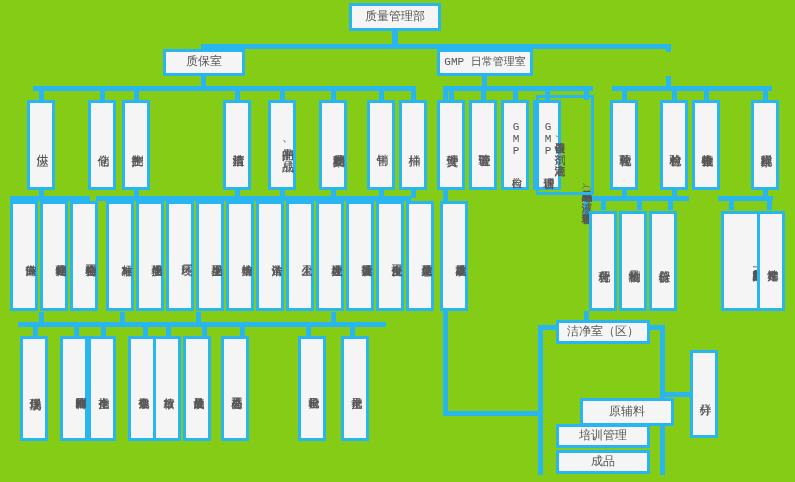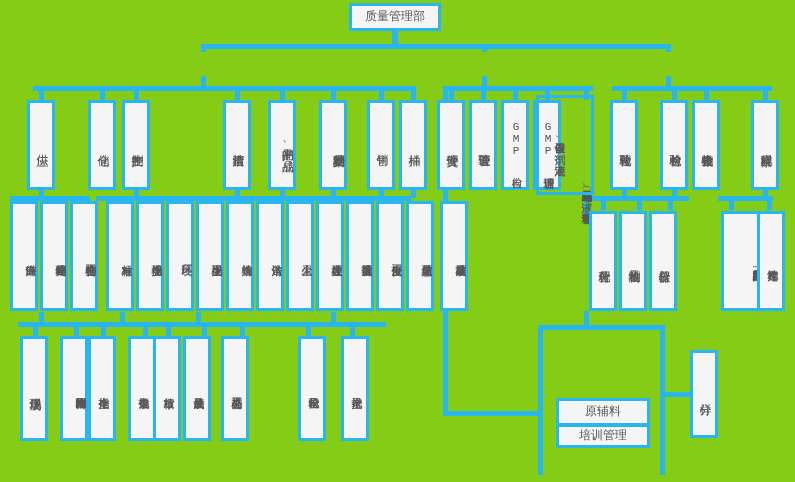--- a/index.html
+++ b/index.html
@@ -132,20 +132,22 @@
   <div class="ln" style="left:443px;top:411px;width:95px;height:5px;"></div>
 
   <div class="ln" style="left:538px;top:325px;width:5px;height:150px;"></div>
   <div class="ln" style="left:660px;top:325px;width:5px;height:150px;"></div>
   <div class="ln" style="left:538px;top:325px;width:127px;height:5px;"></div>
   <div class="ln" style="left:584px;top:311px;width:5px;height:16px;"></div>
   <div class="ln" style="left:660px;top:392px;width:45px;height:5px;"></div>
 
   <div class="node h f12" style="left:349px;top:3px;width:92px;height:28px;">质量管理部</div>
 
+  <div class="node h f12" style="left:163px;top:49px;width:82px;height:27px;">质保室</div>
+  <div class="node h f11" style="left:437px;top:49px;width:96px;height:27px;">GMP 日常管理室</div>
 
   <div class="node v mid f12" style="left:27px;top:100px;width:28px;height:90px;">供应</div>
   <div class="node v mid f12" style="left:88px;top:100px;width:28px;height:90px;">仓储</div>
   <div class="node v mid f12" style="left:122px;top:100px;width:28px;height:90px;">生产控制</div>
   <div class="node v mid f12" style="left:223px;top:100px;width:28px;height:90px;">清洁检查</div>
   <div class="node v f12" style="left:268px;top:100px;width:28px;height:90px;">中间产品、成品</div>
   <div class="node v f12" style="left:319px;top:100px;width:28px;height:90px;">产品档案管理</div>
   <div class="node v mid f12" style="left:367px;top:100px;width:28px;height:90px;">销售</div>
   <div class="node v mid f12" style="left:399px;top:100px;width:28px;height:90px;">抽样</div>
   <div class="node v mid f12" style="left:437px;top:100px;width:28px;height:90px;">文件管理</div>
@@ -184,18 +186,20 @@
   <div class="node v mid f12" style="left:20px;top:336px;width:28px;height:105px;">现场质保</div>
   <div class="node v f11" style="left:60px;top:336px;width:28px;height:105px;">原辅料附件检测</div>
   <div class="node v mid f11" style="left:88px;top:336px;width:28px;height:105px;">批生产指令</div>
   <div class="node v mid f11" style="left:128px;top:336px;width:28px;height:105px;">批包装指令</div>
   <div class="node v mid f11" style="left:153px;top:336px;width:28px;height:105px;">审核放行</div>
   <div class="node v mid f11" style="left:183px;top:336px;width:28px;height:105px;">成品质量评价</div>
   <div class="node v mid f11" style="left:221px;top:336px;width:28px;height:105px;">不合格品处理</div>
   <div class="node v mid f11" style="left:298px;top:336px;width:28px;height:105px;">批检验记录</div>
   <div class="node v mid f11" style="left:341px;top:336px;width:28px;height:105px;">批生产记录</div>
 
-  <div class="node h f12" style="left:556px;top:398px;width:94px;height:28px;">原辅料</div>
+  <div class="node h f12" style="left:556px;top:320px;width:94px;height:24px;">洁净室（区）</div>
+  <div class="node h f12" style="left:580px;top:398px;width:94px;height:28px;">原辅料</div>
   <div class="node h f12" style="left:556px;top:424px;width:94px;height:24px;">培训管理</div>
+  <div class="node h f12" style="left:556px;top:450px;width:94px;height:24px;">成品</div>
 
   <div class="node v mid f12" style="left:690px;top:350px;width:28px;height:88px;">分样</div>
 
 </div>
 
 </body></html>

